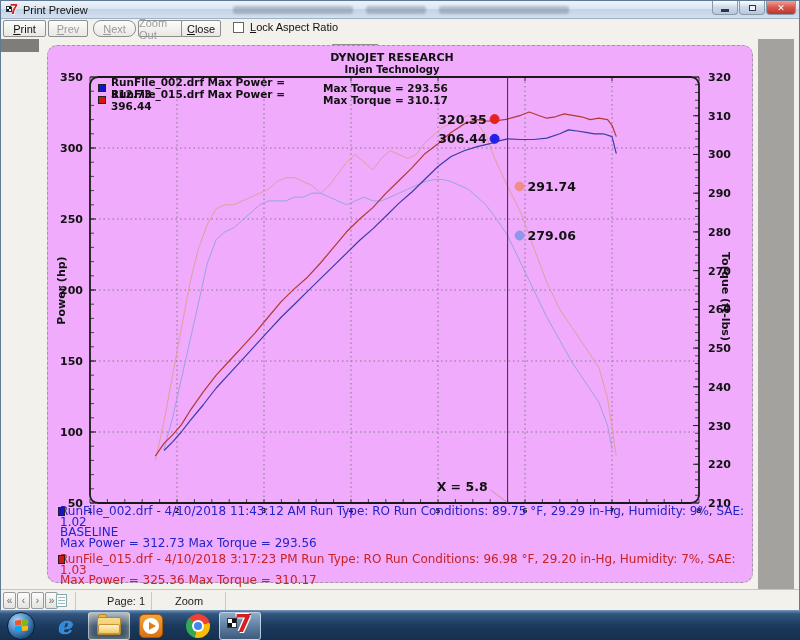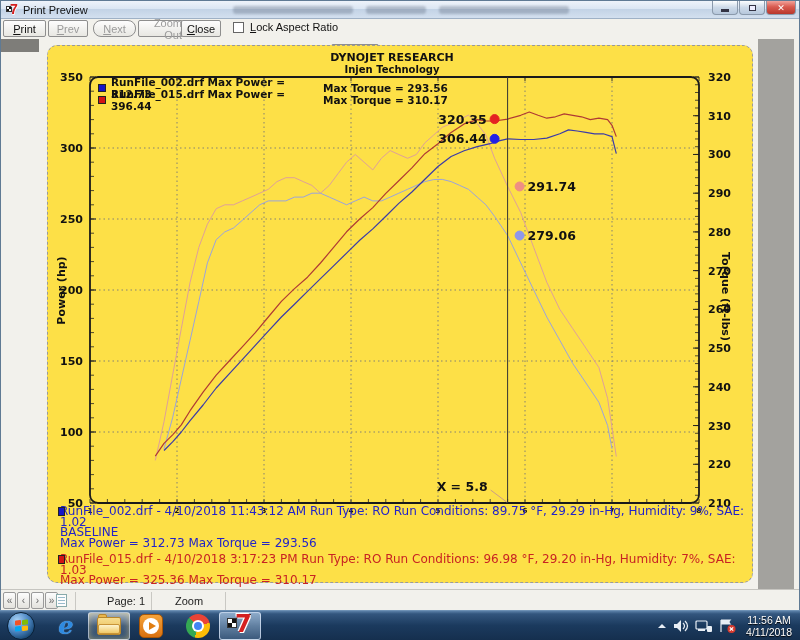--- a/index.html
+++ b/index.html
@@ -19,31 +19,31 @@
     font-size:9px; color:#233; margin-left:1px; }
   .wbtn.close { width:30px; background:linear-gradient(180deg,#f2a29a,#d95b50 45%,#b8372c); color:#fff; font-weight:bold; }
   .glyph-min { width:8px; height:3px; background:#334; margin-top:5px; }
   .glyph-restore { width:7px; height:6px; border:1px solid #334; background:#eef; }
 
   
   .toolbar { position:absolute; left:0; top:19px; width:100%; height:19px; background:#f2f1ec; }
   .tbtn { position:absolute; top:0; height:17px; border:1px solid #8e8e8e; border-radius:2px;
     background:linear-gradient(180deg,#fdfdfd,#e8e7e2); font-size:11px; color:#111;
     display:flex; align-items:center; justify-content:center; cursor:default; }
-  .tbtn .lbl { display:inline-block;text-align:right; }
+  .tbtn .lbl { display:inline-block; }
   .ak::first-letter { text-decoration:underline; }
   .tbtn.disabled { color:#9b9b9b; }
   .chk-wrap { position:absolute; left:232px; top:1px; display:flex; align-items:center; font-size:11px; color:#111; }
   .chk { width:11px; height:11px; border:1px solid #666; background:#fff; margin-right:6px; }
 
   .dark-corner { position:absolute; left:0; top:38px; width:38px; height:13px; background:#7e7d79; }
   .right-strip { position:absolute; left:757px; top:38px; width:36px; height:550px; background:#a3a29e; }
 
   
-  .page { position:absolute; left:46px; top:44px; width:706px; height:538px; background:#fde047;
+  .page { position:absolute; left:46px; top:44px; width:706px; height:538px; background:#f0abfc;
     border:1px dashed #9a9a9a; border-radius:10px; }
   .hdr-title { position:absolute; left:244px; top:5px; width:200px; text-align:center;
     font-family:"DejaVu Sans",sans-serif; font-weight:bold; font-size:11px; color:#111; }
   .hdr-sub { position:absolute; left:244px; top:18px; width:200px; text-align:center;
     font-family:"DejaVu Sans",sans-serif; font-weight:bold; font-size:10px; color:#111; }
   .hdr-note { position:absolute; left:440px; top:8px; width:232px; text-align:right;
     font-family:"DejaVu Sans",sans-serif; font-weight:bold; font-size:11px; color:#111; }
 
   .legend { position:absolute; left:50px; top:36px; }
   .lg-row { display:flex; align-items:center; height:12px; font-family:"DejaVu Sans",sans-serif;
@@ -460,37 +460,14 @@
     <div class="tk-item" style="left:180px;">
       <div class="chrome"></div>
     </div>
     <div class="tk-item pressed" style="left:219px;width:42px;">
       <div class="dyno-ic">
         <div class="dyno-checker"></div>
           <div class="dyno-7">7</div>
       </div>
     </div>
 
-    <div class="tray">
-      <svg class="tray-ic" width="10" height="8">
-        <path d="M1 6 L5 2 L9 6 Z" fill="#e8eef5"></path>
-      </svg>
-      <svg class="tray-ic" width="16" height="14">
-        <path d="M1 5 h3 l4 -4 v12 l-4 -4 h-3 Z" fill="#e8eef5"></path>
-        <path d="M10 4 q3 3 0 6 M12 2 q5 5 0 10" stroke="#e8eef5" stroke-width="1.2" fill="none"></path>
-      </svg>
-      <svg class="tray-ic" width="18" height="14">
-        <rect x="1" y="2" width="11" height="8" rx="1" fill="none" stroke="#e8eef5" stroke-width="1.2"></rect>
-        <rect x="3" y="10" width="7" height="2" fill="#e8eef5"></rect>
-        <rect x="12" y="7" width="5" height="6" rx="1" fill="#e8eef5"></rect>
-      </svg>
-      <svg class="tray-ic" width="17" height="14">
-        <path d="M2 1 v12 M2 1 h9 q-2 2 0 4 h-9" fill="#e8eef5" stroke="#e8eef5" stroke-width="1.2"></path>
-        <circle cx="12.5" cy="10" r="4" fill="#d63a2e"></circle>
-        <path d="M10.8 8.3 l3.4 3.4 M14.2 8.3 l-3.4 3.4" stroke="#fff" stroke-width="1.2"></path>
-      </svg>
-      <div class="clock">
-        <div>11:56 AM</div>
-        <div>4/11/2018</div>
-      </div>
-    </div>
   </div>
 </div>
 
 </body></html>

